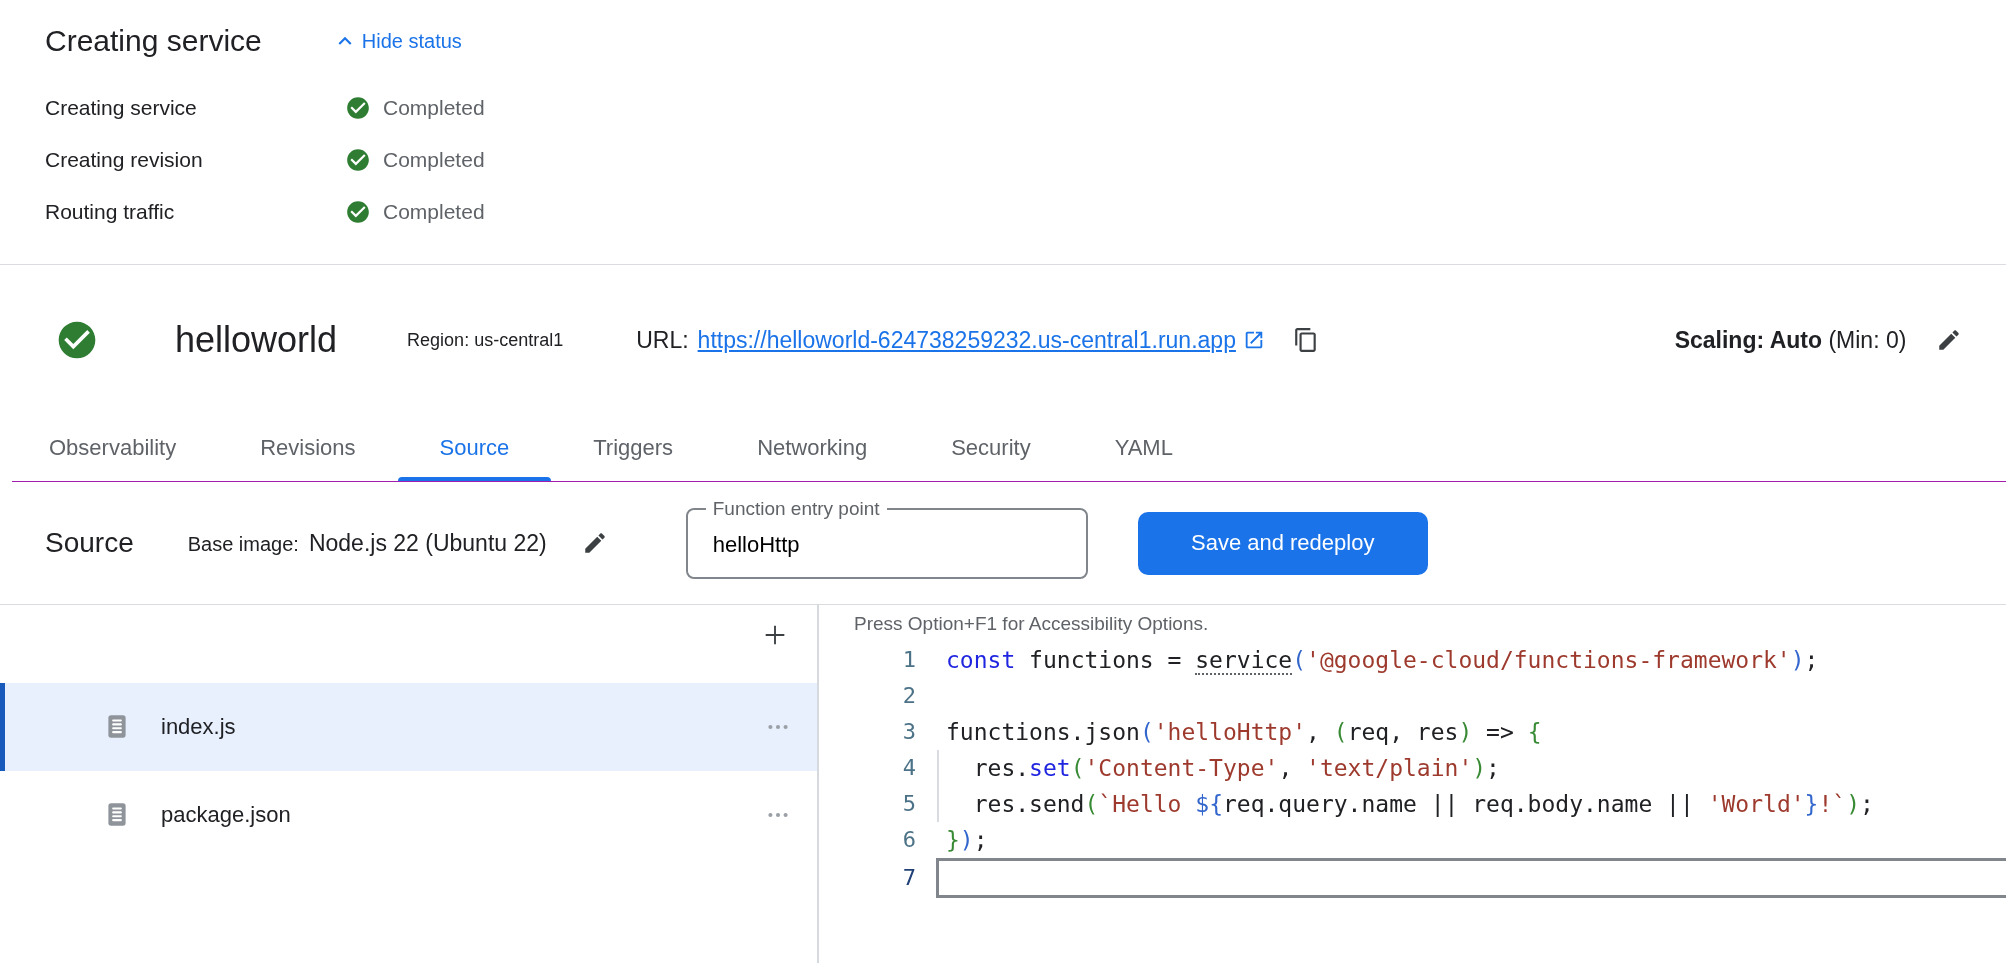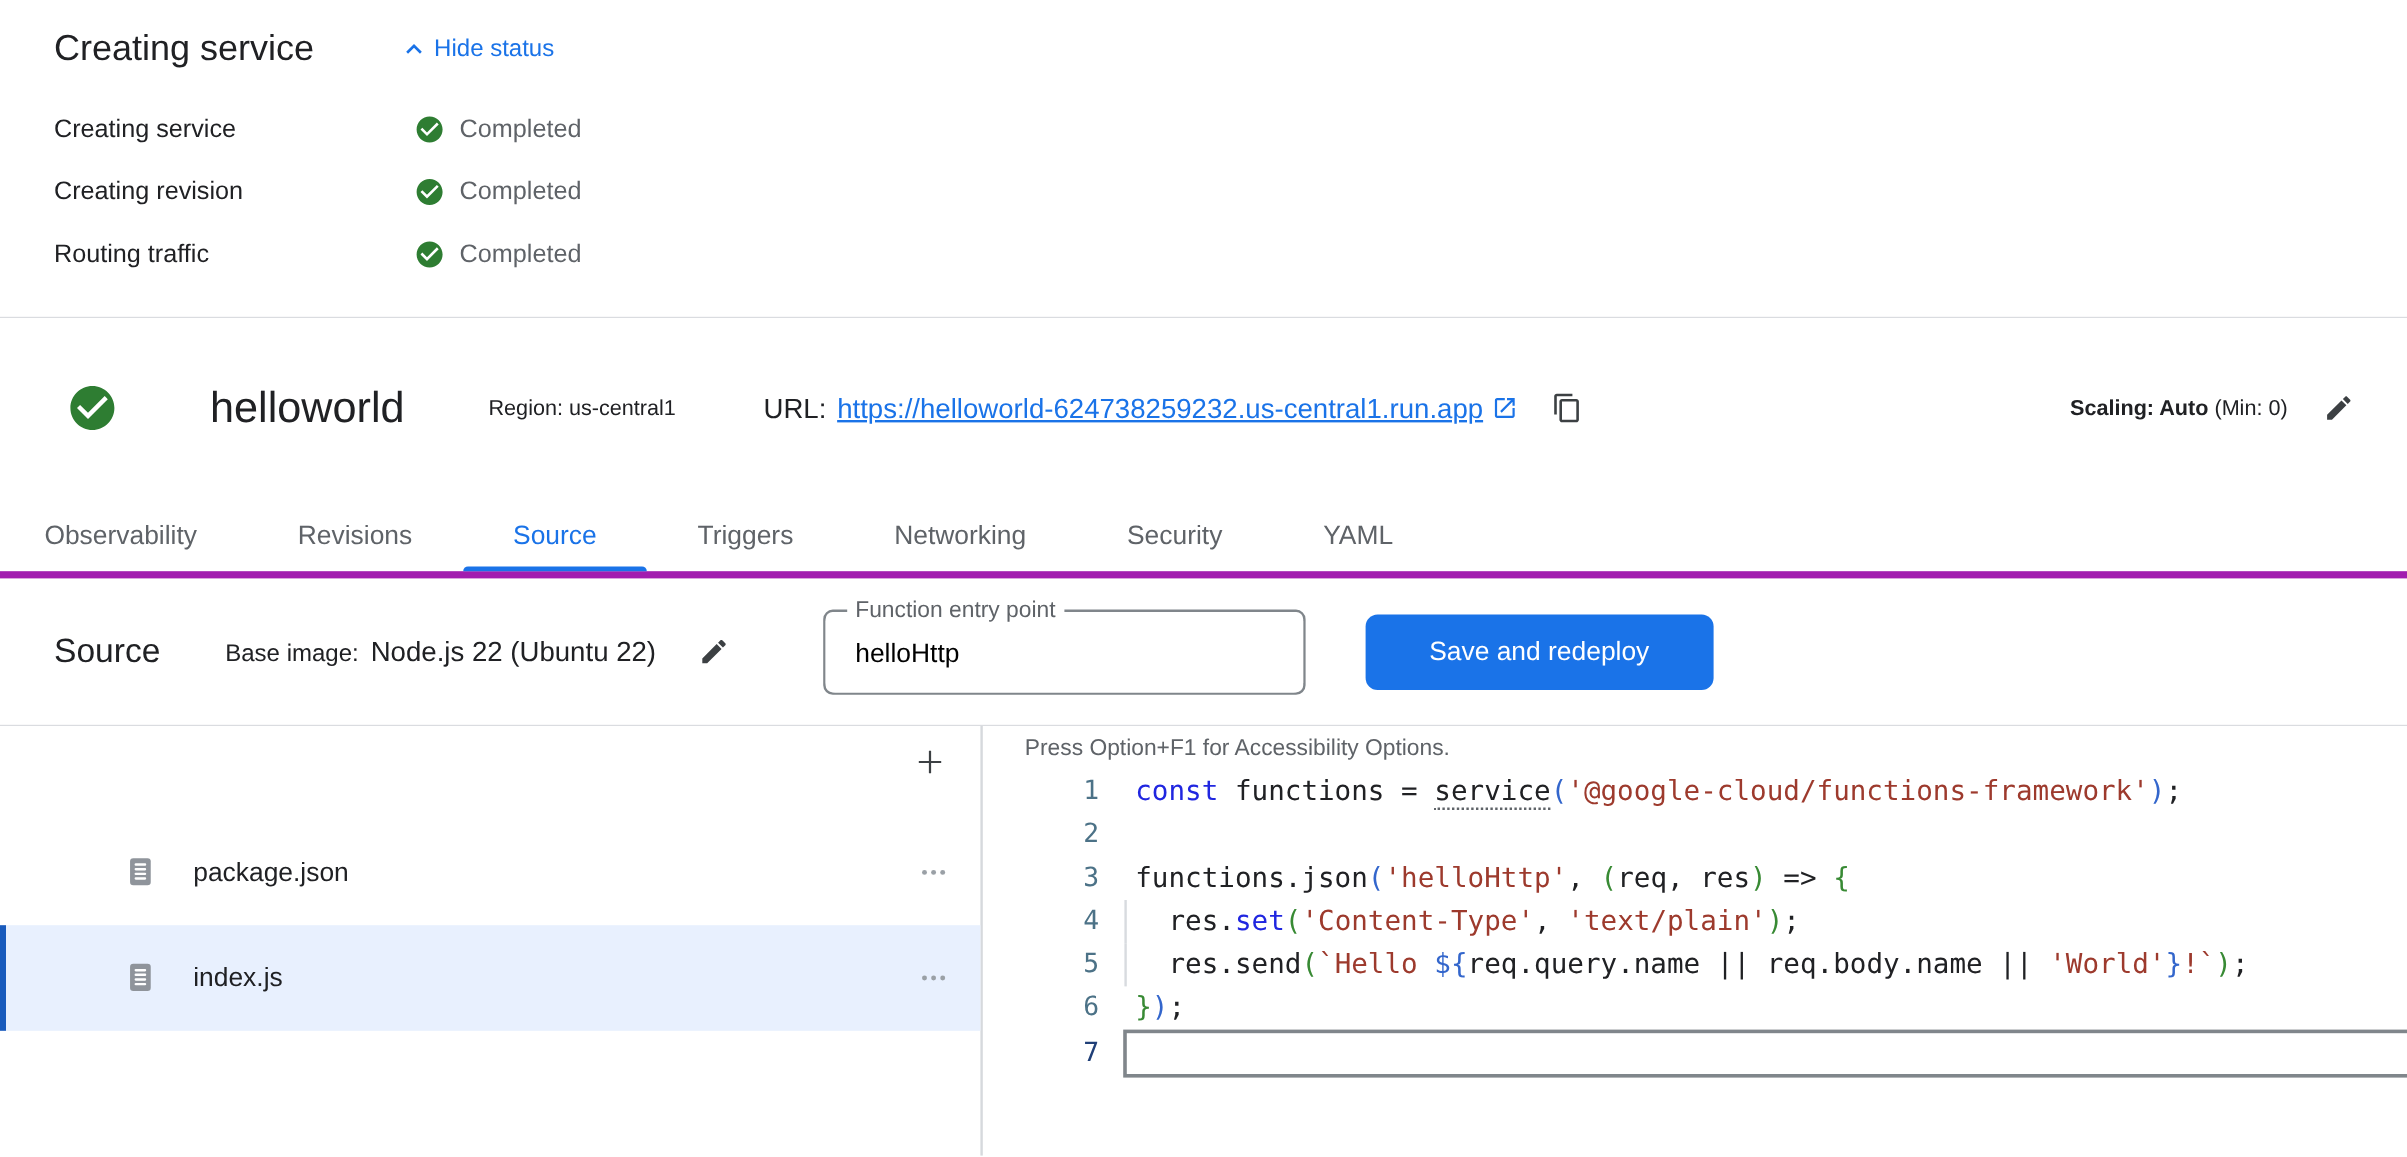--- a/index.html
+++ b/index.html
@@ -22,27 +22,27 @@
   .step-status { display:flex; align-items:center; gap:12px; font-size:21px; color:#5f6368; }
 
   
   .service-header { height:150px; display:flex; align-items:center; padding:0 40px 0 55px; }
   .svc-name { font-size:36px; font-weight:400; margin-left:76px; }
   .svc-region { margin-left:70px; font-size:18px; }
   .svc-url { margin-left:73px; font-size:23px; display:flex; align-items:center; }
   .svc-url a { color:#1a73e8; text-decoration:underline; margin-left:9px; display:flex; align-items:center; }
   .ext-icon { margin-left:7px; }
   .copy-btn { margin-left:28px; background:none; border:none; padding:0; cursor:pointer; }
-  .svc-scaling { margin-left:auto; display:flex; align-items:center; font-size:18px; white-space:pre; }
+  .svc-scaling { margin-left:auto; display:flex; align-items:center; font-size:23px; white-space:pre; }
   .scaling-bold { font-weight:700; }
   .icon-btn { background:none; border:none; padding:0; cursor:pointer; }
   .svc-scaling .icon-btn { margin-left:30px; }
 
   
-  .tabs { height:67px; border-bottom:6px solid #a21caf; display:flex; }
+  .tabs { height:67px; border-bottom:1px solid #a21caf; display:flex;margin-left:12px; }
   .tab { padding:0 42px; display:flex; align-items:center; font-size:22px; color:#5f6368; position:relative; cursor:pointer; }
   .tab:first-child { padding-left:37px; }
   .tab.active { color:#1a73e8; }
   .tab.active::after { content:''; position:absolute; left:0; right:0; bottom:0; height:4px; background:#1a73e8; border-radius:4px 4px 0 0; }
 
   
   .source-toolbar { height:123px; border-bottom:1px solid #dadce0; display:flex; align-items:center; padding-left:45px; }
   .src-title { font-size:28px; font-weight:400; }
   .base-image { margin-left:54px; display:flex; align-items:baseline; font-size:20px; color:#202124; }
   .base-image-value { font-size:23px; margin-left:10px; }
@@ -206,20 +206,41 @@
 <div class="main">
   <div class="file-pane">
     <button class="add-btn">
       <span>
         <svg width="32" height="32" viewBox="0 0 24 24" fill="#3c4043">
             <path d="M19 12.7h-6.3V19h-1.4v-6.3H5v-1.4h6.3V5h1.4v6.3H19z"></path>
           </svg>
       </span>
     </button>
     <div class="file-list">
+      <div class="file-row selected">
+        <span>
+          <svg width="26" height="28" viewBox="0 0 24 26">
+              <rect x="4" y="2" width="16" height="21" rx="2.5" fill="#8f949b"></rect>
+              <rect x="7.5" y="6" width="9" height="1.9" rx="0.9" fill="#fff"></rect>
+              <rect x="7.5" y="9.6" width="9" height="1.9" rx="0.9" fill="#fff"></rect>
+              <rect x="7.5" y="13.2" width="9" height="1.9" rx="0.9" fill="#fff"></rect>
+              <rect x="7.5" y="16.8" width="9" height="1.9" rx="0.9" fill="#fff"></rect>
+            </svg>
+        </span>
+        <span class="file-name">index.js</span>
+        <button class="more-btn">
+          <span>
+            <svg width="26" height="26" viewBox="0 0 24 24" fill="#9aa0a6">
+                <circle cx="5" cy="12" r="1.9"></circle>
+                <circle cx="12" cy="12" r="1.9"></circle>
+                <circle cx="19" cy="12" r="1.9"></circle>
+              </svg>
+          </span>
+        </button>
+      </div>
       <div class="file-row">
         <span>
           <svg width="26" height="28" viewBox="0 0 24 26">
               <rect x="4" y="2" width="16" height="21" rx="2.5" fill="#8f949b"></rect>
               <rect x="7.5" y="6" width="9" height="1.9" rx="0.9" fill="#fff"></rect>
               <rect x="7.5" y="9.6" width="9" height="1.9" rx="0.9" fill="#fff"></rect>
               <rect x="7.5" y="13.2" width="9" height="1.9" rx="0.9" fill="#fff"></rect>
               <rect x="7.5" y="16.8" width="9" height="1.9" rx="0.9" fill="#fff"></rect>
             </svg>
         </span>
@@ -227,41 +248,20 @@
         <button class="more-btn">
           <span>
             <svg width="26" height="26" viewBox="0 0 24 24" fill="#9aa0a6">
                 <circle cx="5" cy="12" r="1.9"></circle>
                 <circle cx="12" cy="12" r="1.9"></circle>
                 <circle cx="19" cy="12" r="1.9"></circle>
               </svg>
           </span>
         </button>
       </div>
-      <div class="file-row selected">
-        <span>
-          <svg width="26" height="28" viewBox="0 0 24 26">
-              <rect x="4" y="2" width="16" height="21" rx="2.5" fill="#8f949b"></rect>
-              <rect x="7.5" y="6" width="9" height="1.9" rx="0.9" fill="#fff"></rect>
-              <rect x="7.5" y="9.6" width="9" height="1.9" rx="0.9" fill="#fff"></rect>
-              <rect x="7.5" y="13.2" width="9" height="1.9" rx="0.9" fill="#fff"></rect>
-              <rect x="7.5" y="16.8" width="9" height="1.9" rx="0.9" fill="#fff"></rect>
-            </svg>
-        </span>
-        <span class="file-name">index.js</span>
-        <button class="more-btn">
-          <span>
-            <svg width="26" height="26" viewBox="0 0 24 24" fill="#9aa0a6">
-                <circle cx="5" cy="12" r="1.9"></circle>
-                <circle cx="12" cy="12" r="1.9"></circle>
-                <circle cx="19" cy="12" r="1.9"></circle>
-              </svg>
-          </span>
-        </button>
-      </div>
     </div>
   </div>
 
   <div class="editor-pane">
     <div class="a11y-hint">Press Option+F1 for Accessibility Options.</div>
     <div>
         <div class="code-line">
           <span class="ln">1</span>
           <span class="line-body"><span class="tok-k">const</span><span class="tok-d"> functions = </span><span class="tok-rq">service</span><span class="tok-b1">(</span><span class="tok-s">'@google-cloud/functions-framework'</span><span class="tok-b1">)</span><span class="tok-d">;</span></span>
         </div>

